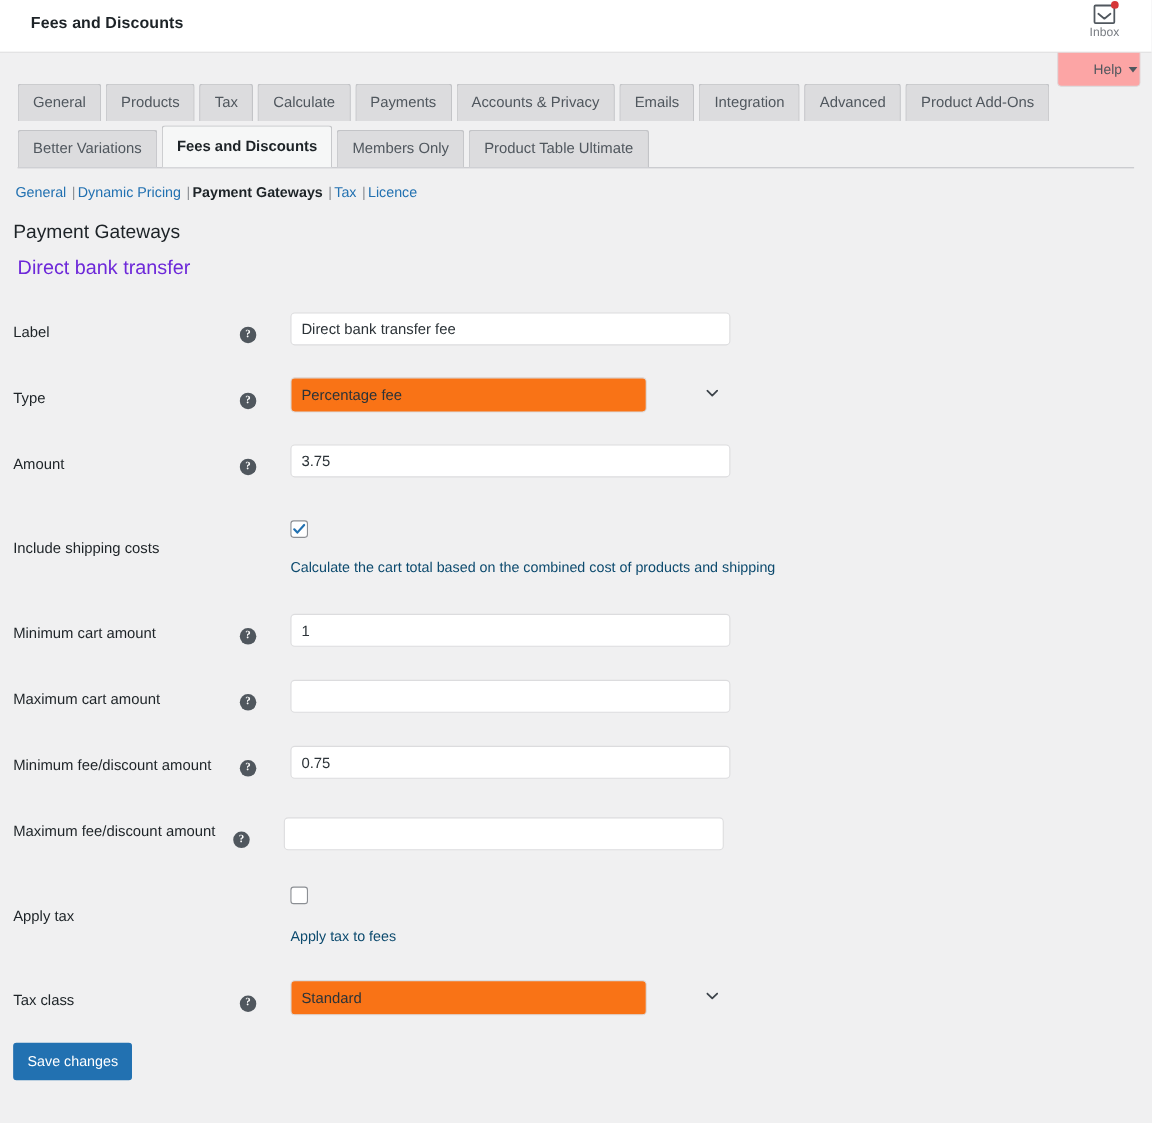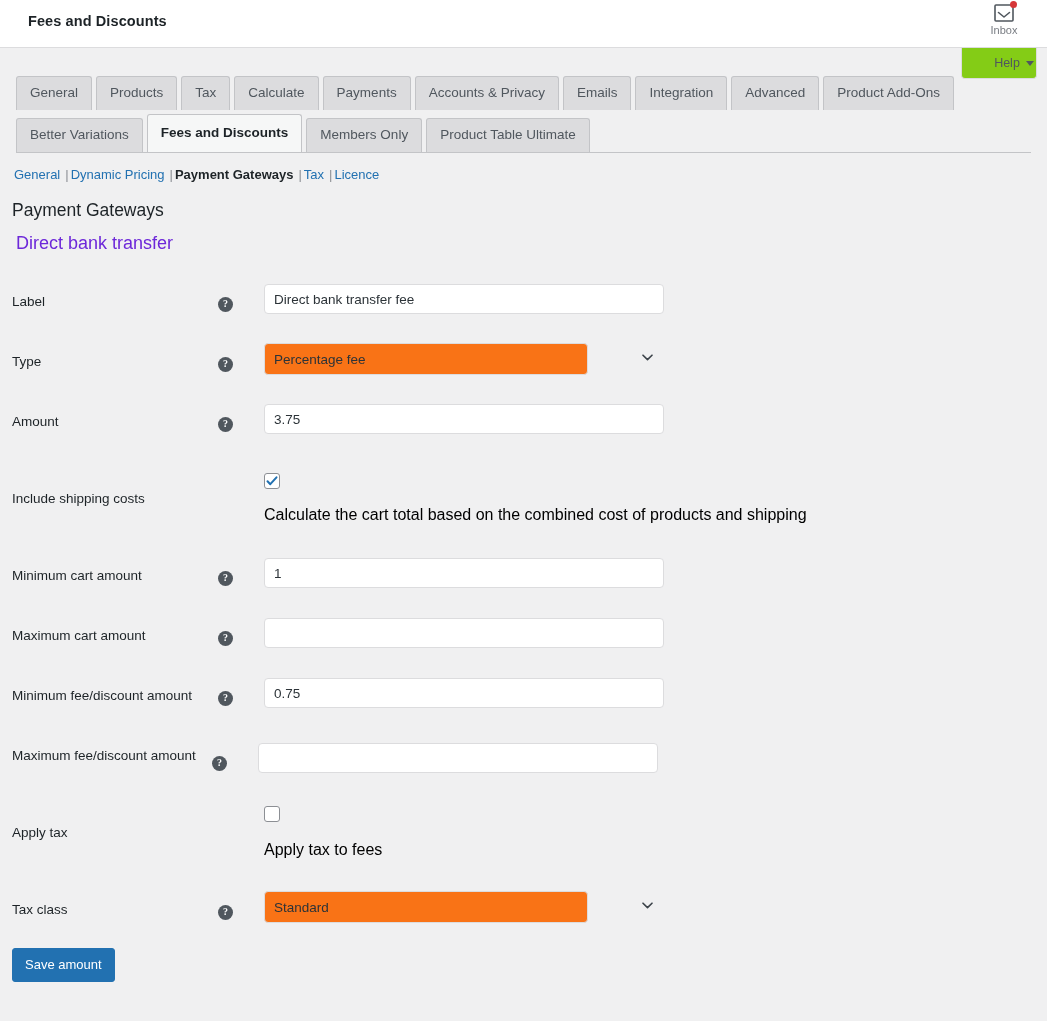--- a/index.html
+++ b/index.html
@@ -50,21 +50,21 @@
   .inbox-label {
     font-size: 11px;
     color: #787c82;
   }
 
   
   .help-btn {
     position: absolute;
     right: 10px; top: 48px;
     width: 76px; height: 31px;
-    background: #84cc16;
+    background: #fca5a5;
     border: 1px solid #dcdcde;
     border-top: none;
     border-radius: 0 0 4px 4px;
     font-size: 12.5px;
     color: #50575e;
     display: flex;
     align-items: center;
     justify-content: center;
     gap: 6px;
     cursor: pointer;
@@ -246,22 +246,22 @@
     cursor: pointer;
     position: relative;
   }
   .checkbox .tick {
     width: 12px; height: 12px;
     display: none;
   }
   .checkbox.checked .tick { display: block; }
 
   .field-desc {
-    font-size: 16px;
-    color: #000000;
+    font-size: 13px;
+    color: #0c4a6e;
     padding-top: 15px;
     line-height: 18px;
   }
 
   .save-wrap { padding: 12px 0 0 12px; }
   .save-btn {
     display: inline-block;
     background: #2271b1;
     color: #ffffff;
     font-size: 13px;
@@ -435,16 +435,16 @@
       <div class="select-wrap">
         <div class="select-input">Standard</div>
         <svg class="select-caret" viewBox="0 0 11 7">
           <path d="M1 1.2 L5.5 5.6 L10 1.2" fill="none" stroke="#3c434a" stroke-width="1.6" stroke-linecap="round" stroke-linejoin="round"></path>
         </svg>
       </div>
     </div>
   </div>
 
   <div class="save-wrap">
-    <button class="save-btn">Save amount</button>
+    <button class="save-btn">Save changes</button>
   </div>
 
 </div>
 
 </body></html>

